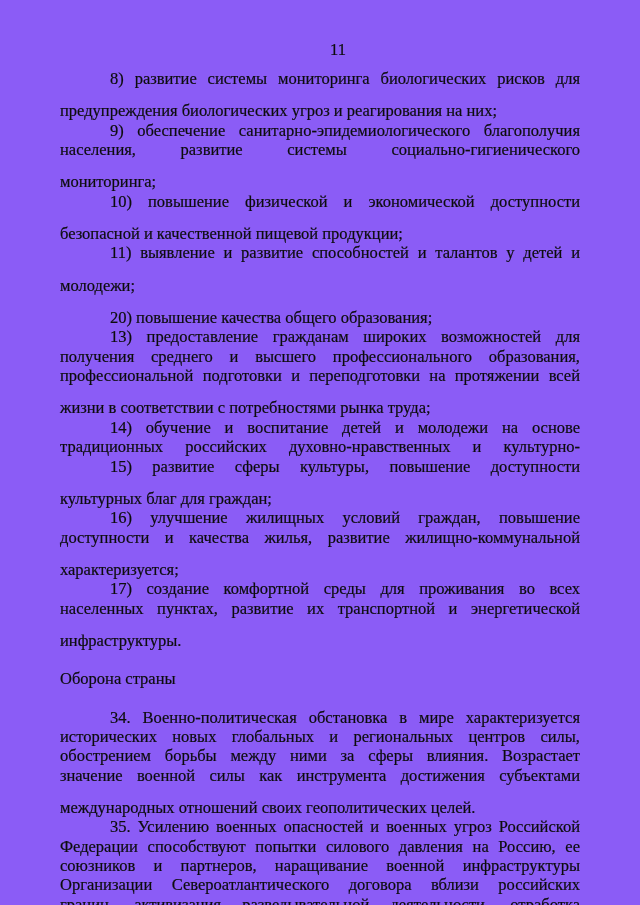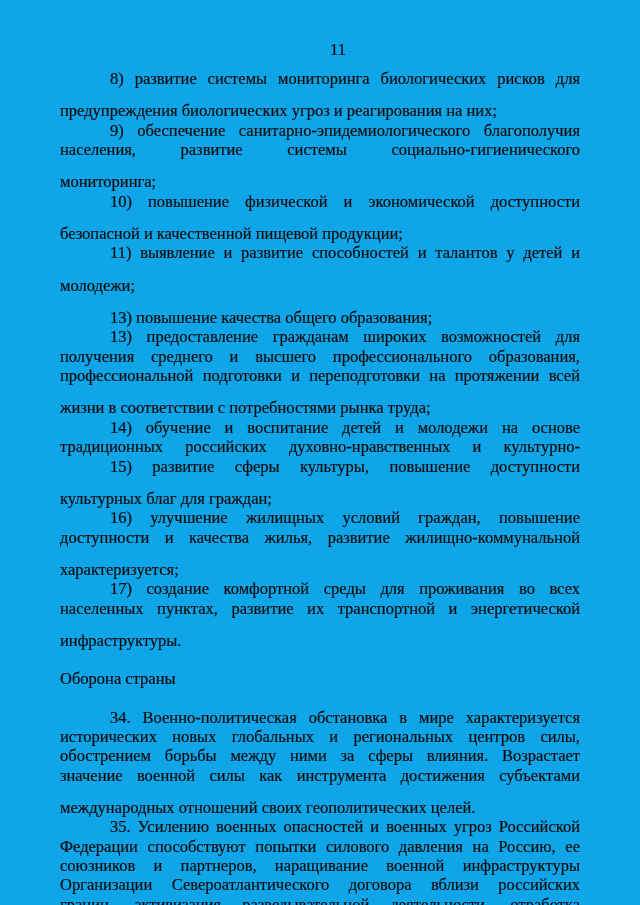--- a/index.html
+++ b/index.html
@@ -10,21 +10,21 @@
   body {
     width: 640px;
     height: 905px;
     font-family: "Liberation Serif", "DejaVu Serif", serif;
     color: #0d0d0d;
   }
   .page {
     position: relative;
     width: 640px;
     height: 905px;
-    background: #0ea5e9;
+    background: #8b5cf6;
     overflow: hidden;
   }
   .page-number {
     position: absolute;
     top: 40px;
     left: 0;
     width: 640px;
     text-align: center;
     font-size: 16.5px;
     line-height: 19px;
@@ -84,21 +84,21 @@
       </div>
     <div class="para">
         <div class="line first">10) повышение физической и экономической доступности</div>
         <div class="line no-just">безопасной и качественной пищевой продукции;</div>
       </div>
     <div class="para">
         <div class="line first">11) выявление и развитие способностей и талантов у детей и</div>
         <div class="line no-just">молодежи;</div>
       </div>
     <div class="para">
-        <div class="line first no-just">13) повышение качества общего образования;</div>
+        <div class="line first no-just">20) повышение качества общего образования;</div>
       </div>
     <div class="para">
         <div class="line first">13) предоставление гражданам широких возможностей для</div>
         <div class="line">получения среднего и высшего профессионального образования,</div>
         <div class="line">профессиональной подготовки и переподготовки на протяжении всей</div>
         <div class="line no-just">жизни в соответствии с потребностями рынка труда;</div>
       </div>
     <div class="para">
         <div class="line first">14) обучение и воспитание детей и молодежи на основе</div>
         <div class="line">традиционных российских духовно-нравственных и культурно-</div>

